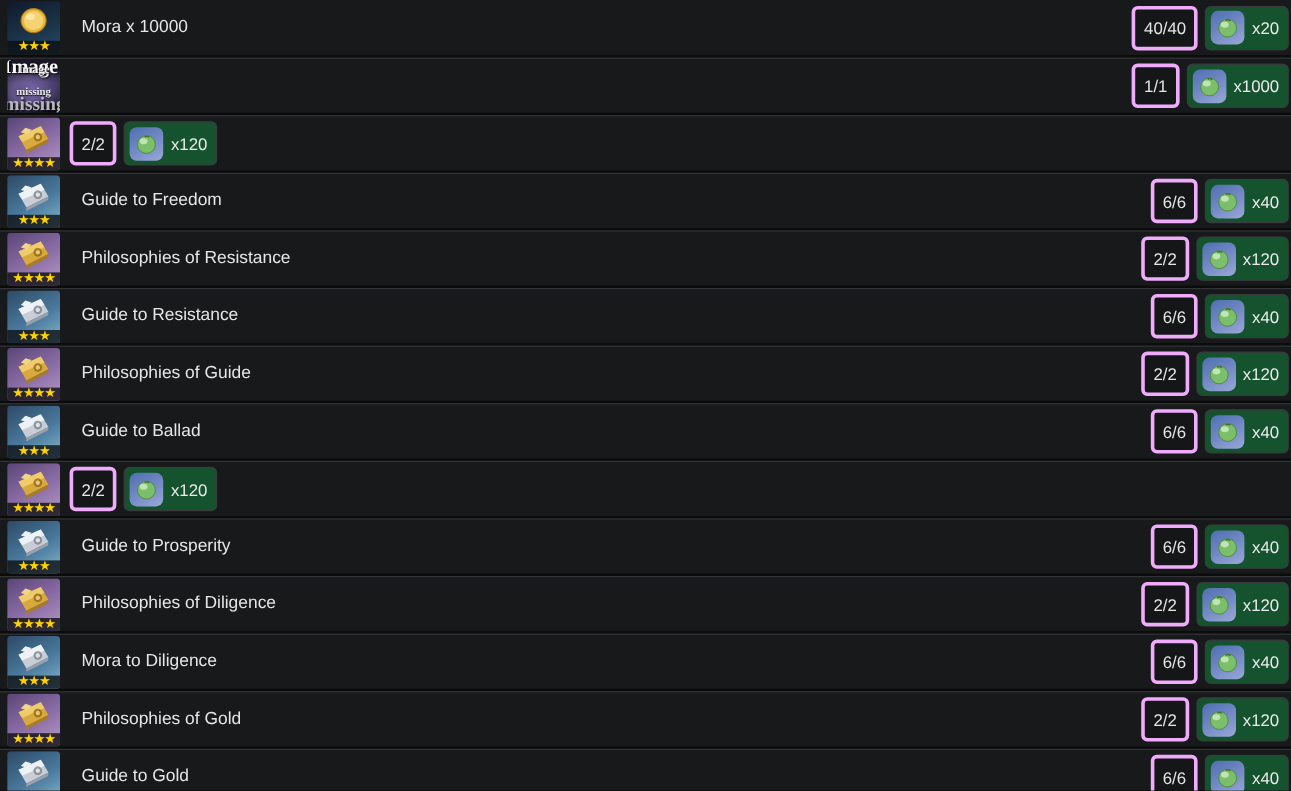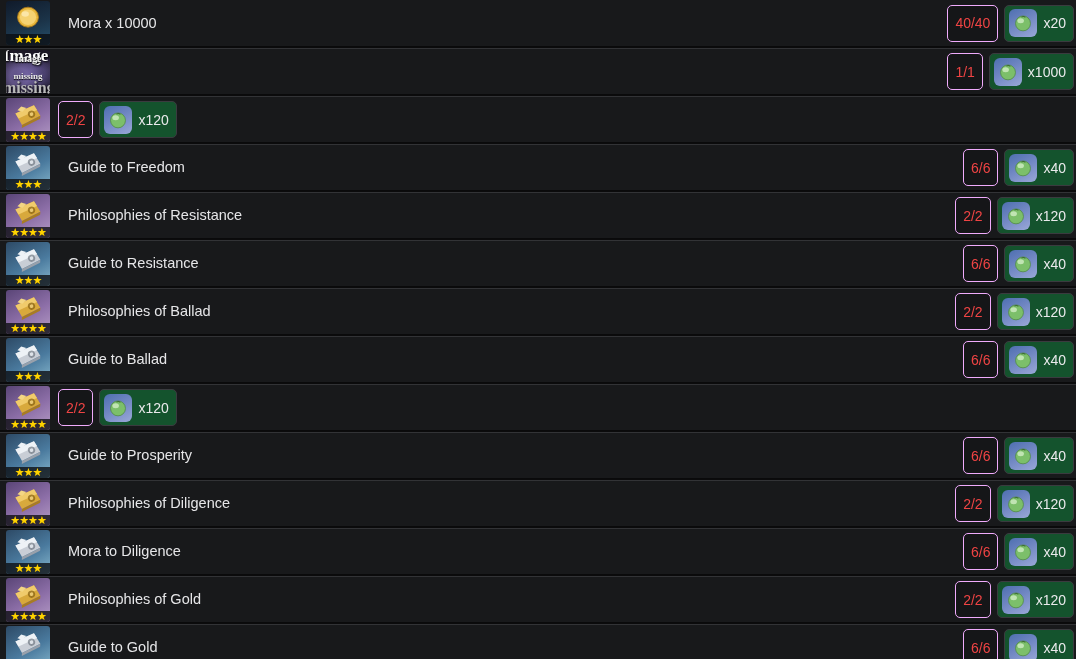--- a/index.html
+++ b/index.html
@@ -127,24 +127,24 @@
     align-items: center;
     gap: 6px;
     margin-right: 2px;
     padding-left: 8px;
   }
   .count-box {
     box-sizing: border-box;
     min-width: 34px;
     height: 37px;
     padding: 0 7px;
-    border: 1px solid #f0abfc;
+    border: 3px solid #f0abfc;
     border-radius: 5px;
     background: #151618;
-    color: #ef4444;
+    color: #e5e5e5;
     font-size: 14px;
     display: flex; align-items: center; justify-content: center;
   }
   .cost-box {
     box-sizing: border-box;
     height: 37px;
     padding: 0 7px 0 4px;
     border: 1px solid #3a3b3f;
     border-radius: 5px;
     background: #14532d;
@@ -421,21 +421,21 @@
               </g>
             </svg>
           </div>
           <div class="stars">
             <span class="star">★</span>
             <span class="star">★</span>
             <span class="star">★</span>
             <span class="star">★</span>
           </div>
         </div>
-        <div class="label">Philosophies of Ballad</div>
+        <div class="label">Philosophies of Guide</div>
         <div class="right">
           <div class="count-box">2/2</div>
           <div class="cost-box">
             <span class="cost-icon">
               <svg viewBox="0 0 28 28" width="22" height="22">
                 <circle cx="14" cy="14.5" r="9.5" fill="#7cbf6a"></circle>
                 <circle cx="14" cy="14.5" r="9.5" fill="none" stroke="#4f8a43" stroke-width="1"></circle>
                 <ellipse cx="11" cy="11" rx="4.2" ry="3.2" fill="#cdeac0" opacity="0.85"></ellipse>
                 <path d="M12 6.5 q3 -1.5 5 0.5" stroke="#3d6b33" stroke-width="1.3" fill="none"></path>
               </svg>

